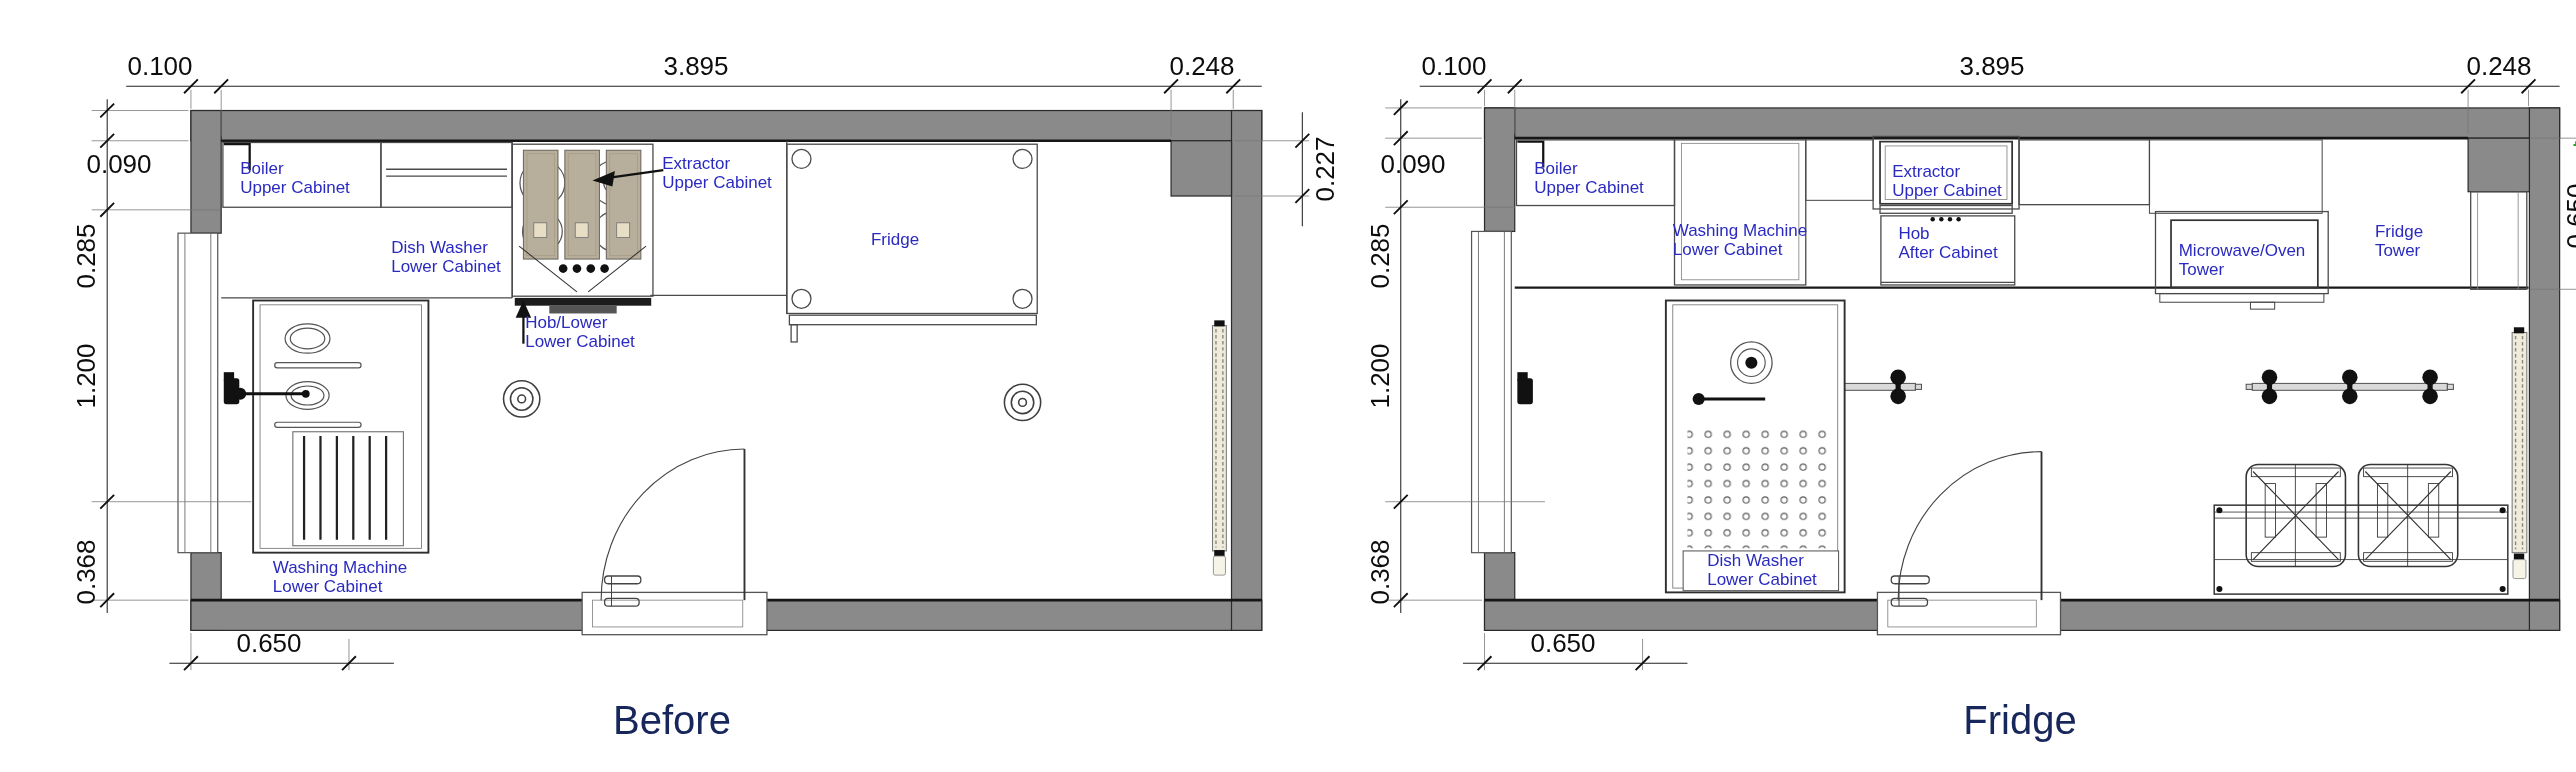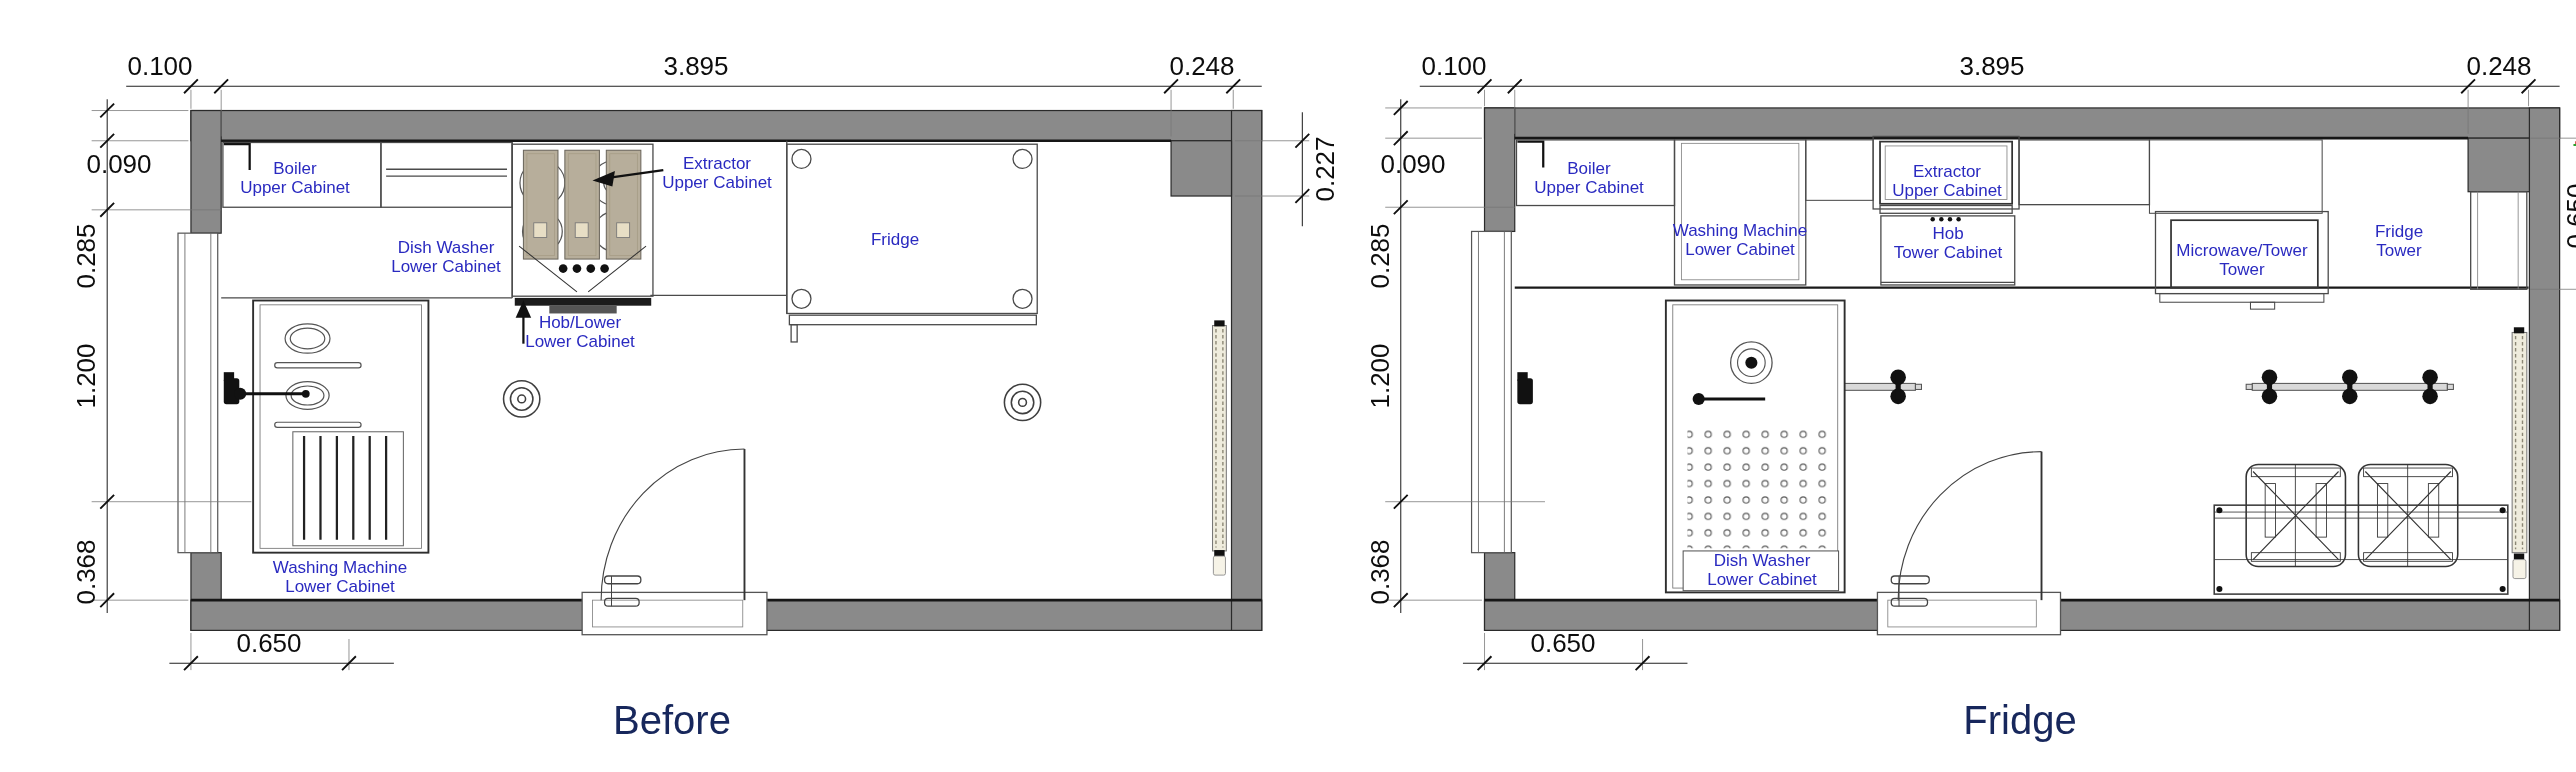--- a/index.html
+++ b/index.html
@@ -1,20 +1,20 @@
 <!DOCTYPE html>
 <html style="font-size:14px"><head>
 <meta charset="utf-8">
 <style>
   html,body{margin:0;padding:0;background:#ffffff;}
   .canvas{position:relative;width:2576px;height:772px;background:#fff;overflow:hidden;
           font-family:"Liberation Sans", sans-serif;margin-left:48px;}
   .canvas svg{position:absolute;left:0;top:0;}
   .lbl{position:absolute;transform:translate(-50%,-50%);color:#2a2ac0;font-size:17px;
-       line-height:18.6px;text-align:center;white-space:pre-line;}
+       line-height:18.6px;text-align:left;white-space:pre-line;}
   .dim{position:absolute;transform:translate(-50%,-50%);color:#0d0d0d;font-size:26px;white-space:nowrap;}
   .dimv{position:absolute;transform:translate(-50%,-50%) rotate(-90deg);color:#0d0d0d;font-size:26px;white-space:nowrap;}
   .title{position:absolute;transform:translate(-50%,-50%);color:#17275c;font-size:40px;font-weight:400;}
 </style>
 </head>
 <body>
 
 <div class="canvas">
 
 <svg width="2576" height="772" viewBox="0 0 2982 894">
@@ -382,22 +382,22 @@
   <div class="dimv" style="left:2528px;top:216px">0.650</div>
   <div class="dim" style="left:1515px;top:643px">0.650</div>
 
   <div class="lbl" style="left:1541px;top:179px">Boiler
 Upper Cabinet</div>
   <div class="lbl" style="left:1692px;top:241px">Washing Machine
 Lower Cabinet</div>
   <div class="lbl" style="left:1899px;top:182px">Extractor
 Upper Cabinet</div>
   <div class="lbl" style="left:1900px;top:244px">Hob
-Tower Cabinet</div>
-  <div class="lbl" style="left:2194px;top:261px">Microwave/Tower
+After Cabinet</div>
+  <div class="lbl" style="left:2194px;top:261px">Microwave/Oven
 Tower</div>
   <div class="lbl" style="left:2351px;top:242px">Fridge
 Tower</div>
   <div class="lbl" style="left:1714px;top:571px">Dish Washer
 Lower Cabinet</div>
   <div class="title" style="left:1972px;top:720px">Fridge</div>
 
 </div>
 
 

